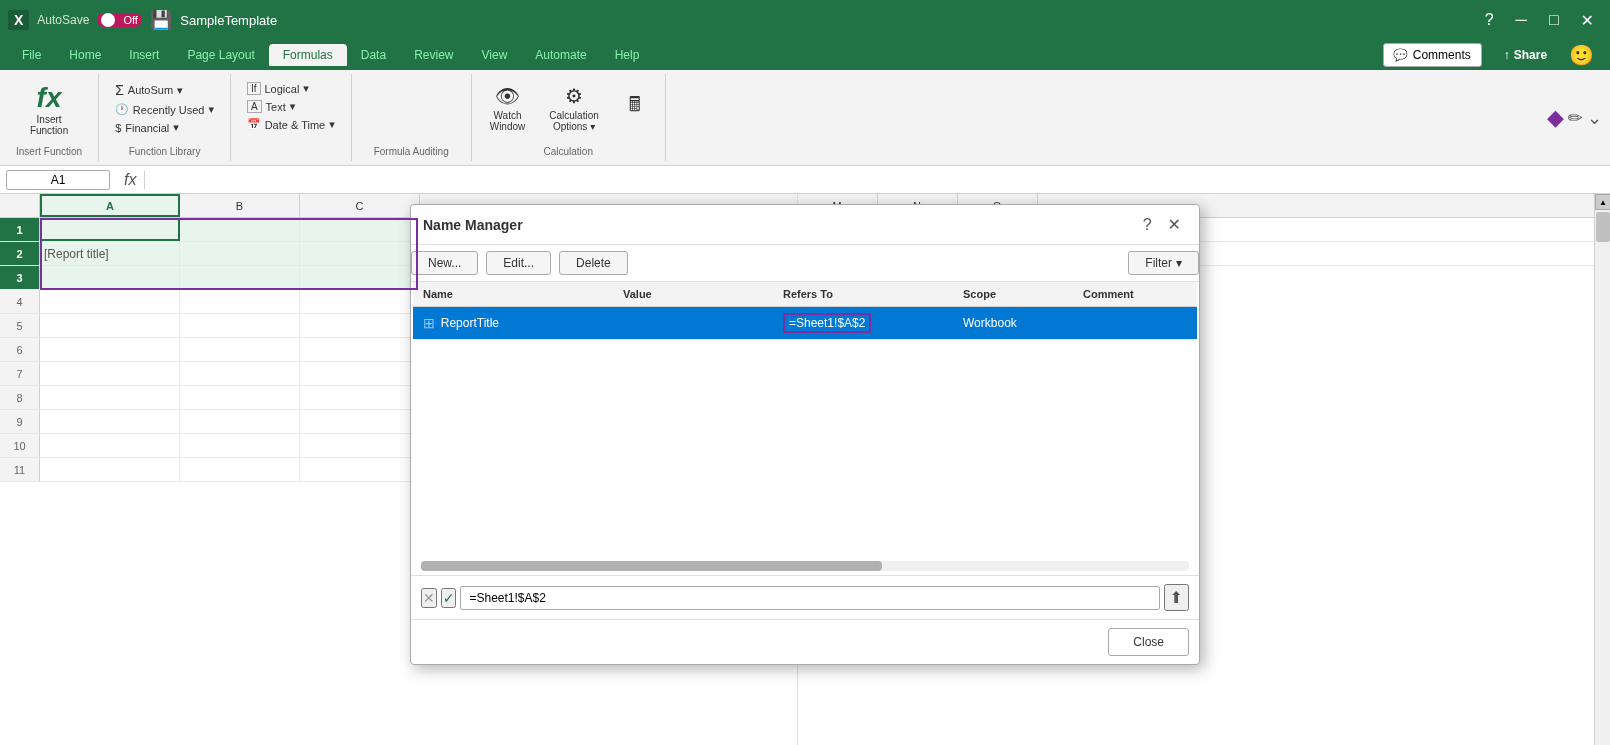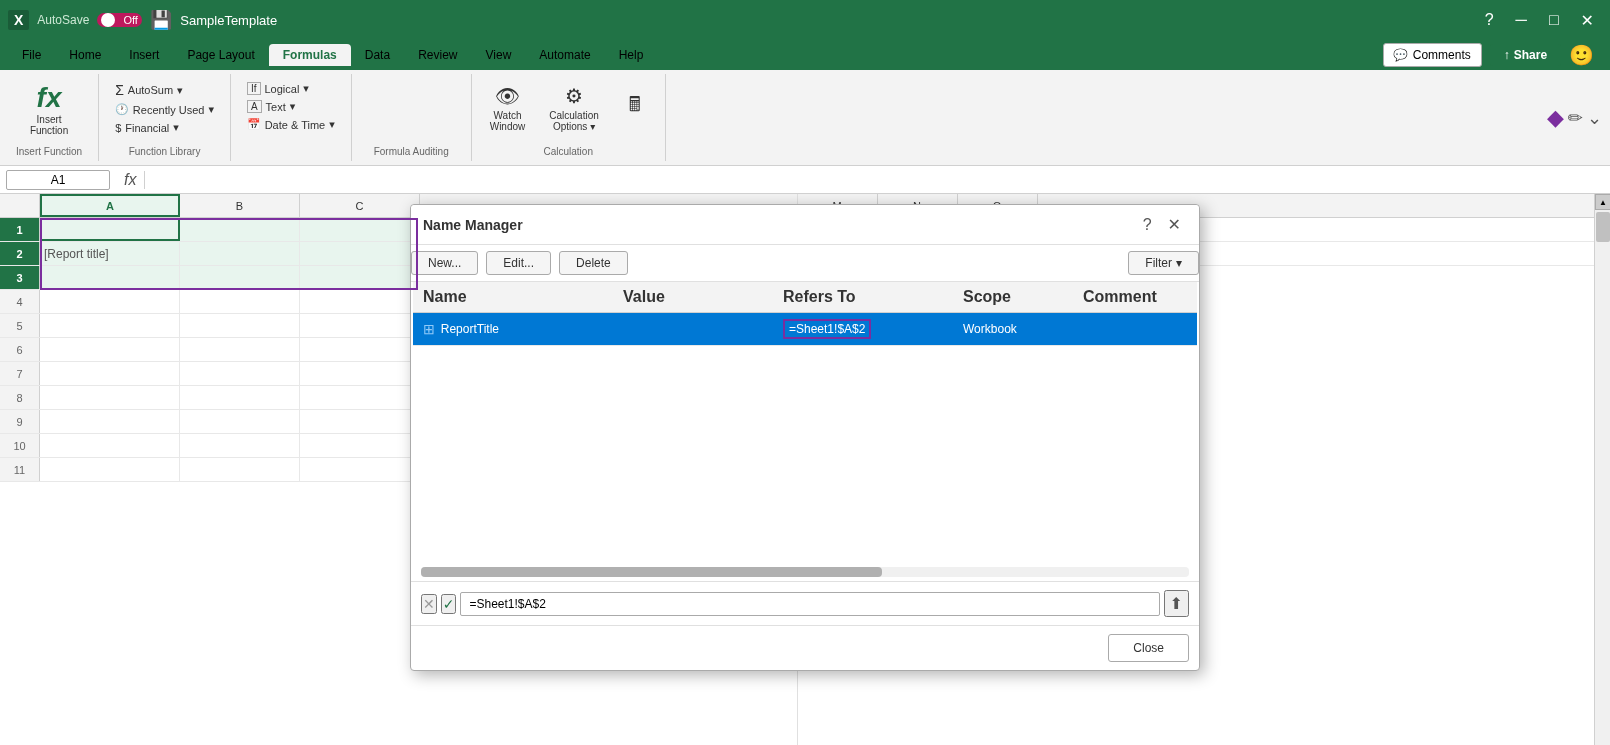--- a/index.html
+++ b/index.html
@@ -17,23 +17,23 @@
     .excel-logo { background: #1a5c38; border: none; color: white; font-weight: bold; font-size: 14px; padding: 2px 6px; border-radius: 2px; }
     .autosave-label { font-size: 12px; color: #cce8d4; }
     .toggle-switch { display: inline-flex; align-items: center; background: #be185d; border-radius: 10px; padding: 0 4px; gap: 8px; font-size: 11px; color: white; }
     .toggle-knob { width: 14px; height: 14px; background: white; border-radius: 50%; }
 
     
     .ribbon-tabs {
       display: flex; align-items: center; background: #217346; height: 30px; padding-left: 8px;
     }
     .ribbon-tab {
-      padding: 4px 14px; color: #000000; font-size: 12px; cursor: pointer; border-radius: 4px 4px 0 0;
-    }
-    .ribbon-tab.active { background: #f3f3f3; color: #217346; font-weight: 700; }
+      padding: 4px 14px; color: #86efac; font-size: 12px; cursor: pointer; border-radius: 4px 4px 0 0;
+    }
+    .ribbon-tab.active { background: #f3f3f3; color: #217346; font-weight: 400; }
 
     
     .ribbon {
       background: #f3f3f3; border-bottom: 1px solid #d0d0d0;
       display: flex; align-items: stretch; padding: 4px 0; min-height: 80px;
     }
     .ribbon-group {
       display: flex; flex-direction: column; align-items: center; justify-content: flex-end;
       padding: 2px 10px; border-right: 1px solid #d0d0d0; gap: 2px;
     }
@@ -109,21 +109,21 @@
     }
     .dialog-btn {
       padding: 4px 16px; border: 1px solid #aaa; background: #f5f5f5;
       border-radius: 3px; cursor: pointer; font-size: 12px; color: #333;
     }
     .dialog-filter-btn {
       margin-left: auto; padding: 4px 16px; border: 1px solid #aaa; background: #f5f5f5;
       border-radius: 3px; cursor: pointer; font-size: 12px; color: #333; display: flex; align-items: center; gap: 4px;
     }
     .dialog-col-header {
-      font-size: 16px; color: #333; font-weight: 600; padding: 4px 10px;
+      font-size: 11px; color: #333; font-weight: 600; padding: 4px 10px;
     }
     .dialog-row {
       display: flex; align-items: center; border-bottom: 1px solid #e8e8e8;
       cursor: pointer;
     }
     .dialog-row.selected { background: #0078d4; color: white; }
     .dialog-row.selected .dialog-cell { color: white; }
     .dialog-cell {
       font-size: 12px; padding: 6px 10px; color: #333; overflow: hidden; text-overflow: ellipsis; white-space: nowrap;
     }

